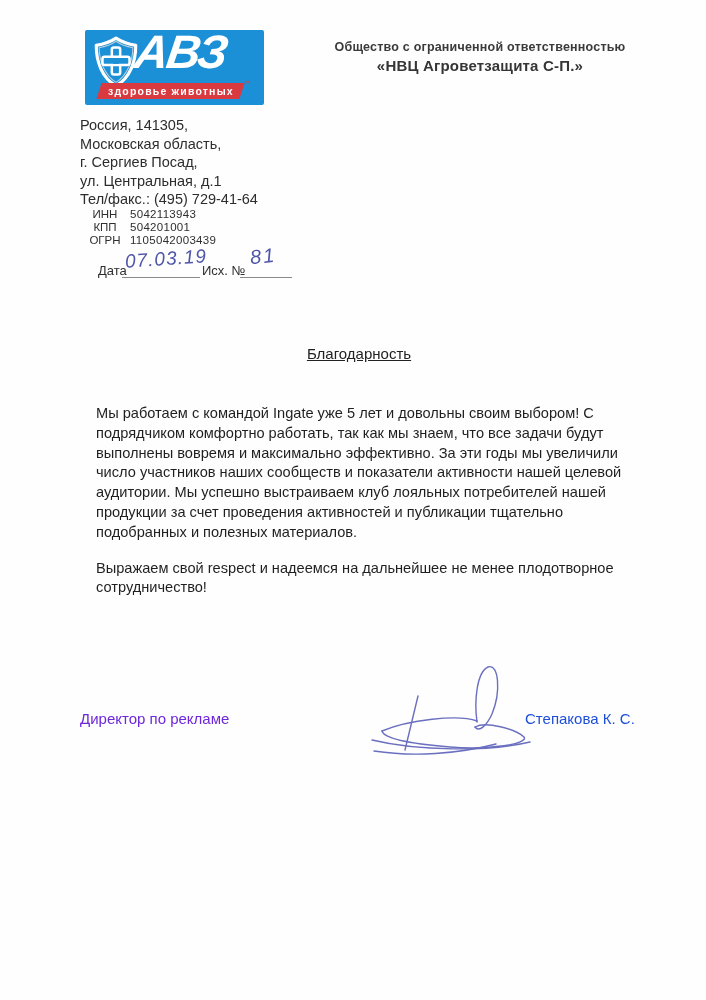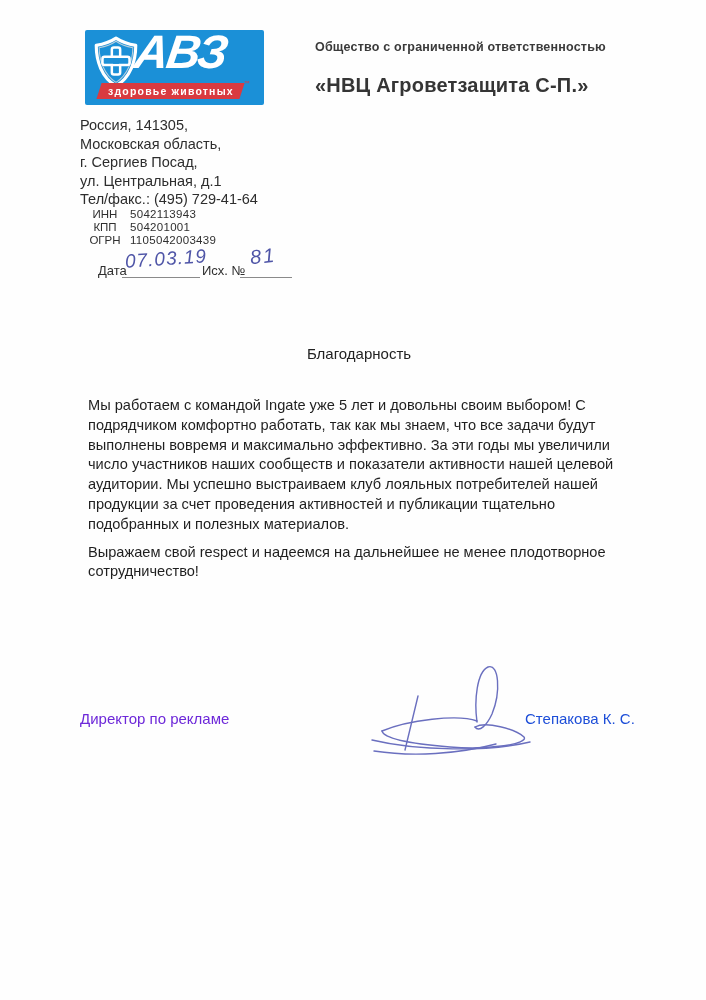--- a/index.html
+++ b/index.html
@@ -45,24 +45,24 @@
     white-space:nowrap;
   }
   .logo-tm{
     position:absolute;right:-5px;top:-3px;
     color:var(--logo-red,#d93a40);
     font-size:6px;transform:skewX(18deg);
   }
   
   .company{
     position:absolute;left:315px;top:40px;width:330px;
-    text-align:left;color:#3a3a3a;
+    text-align:center;color:#3a3a3a;
   }
   .company-type{font-size:12.5px;font-weight:bold;letter-spacing:.2px;}
-  .company-name{font-size:20px;font-weight:bold;margin-top:20px;letter-spacing:.2px;color:#353535;}
+  .company-name{font-size:15px;font-weight:bold;margin-top:3px;letter-spacing:.2px;color:#353535;}
   
   .address{
     position:absolute;left:80px;top:116px;
     font-size:14.5px;line-height:18.6px;color:#2d2d2d;
   }
   
   .requisites{
     position:absolute;left:80px;top:208px;
     font-size:11.5px;line-height:13px;color:#2f2f2f;
   }
@@ -83,27 +83,27 @@
   .dl-underline-2{position:absolute;left:142px;top:31px;width:52px;border-bottom:1.3px solid #8a8a8a;}
   .dl-ref{
     position:absolute;left:152px;top:-1px;
     font-size:20px;font-style:italic;letter-spacing:2px;
     color:var(--ink-hand,#4f55a7);
     transform:rotate(-6deg);
   }
   
   .letter-title{
     position:absolute;left:80px;top:345px;width:558px;
-    text-align:center;font-size:15px;color:#222222;
+    text-align:center;font-size:15px;color:#222222;text-decoration:underline;
   }
   .letter-body{
     position:absolute;left:80px;top:388px;width:562px;
     font-size:14.6px;line-height:19.8px;color:#1f1f1f;
   }
-  .letter-body p{margin:8px;}
+  .letter-body p{margin:16px;}
   
   .sig-title{position:absolute;left:80px;top:710px;font-size:15px;color:#6d28d9;}
   .sig-img{position:absolute;left:358px;top:652px;}
   .sig-name{position:absolute;left:525px;top:710px;font-size:15px;color:#1d4ed8;white-space:nowrap;}
   .sig-path{fill:none;stroke:var(--ink-sig,#6a6fbf);stroke-width:1.4;stroke-linecap:round;}
 </style>
 </head>
 <body>
 
 <div class="page">

